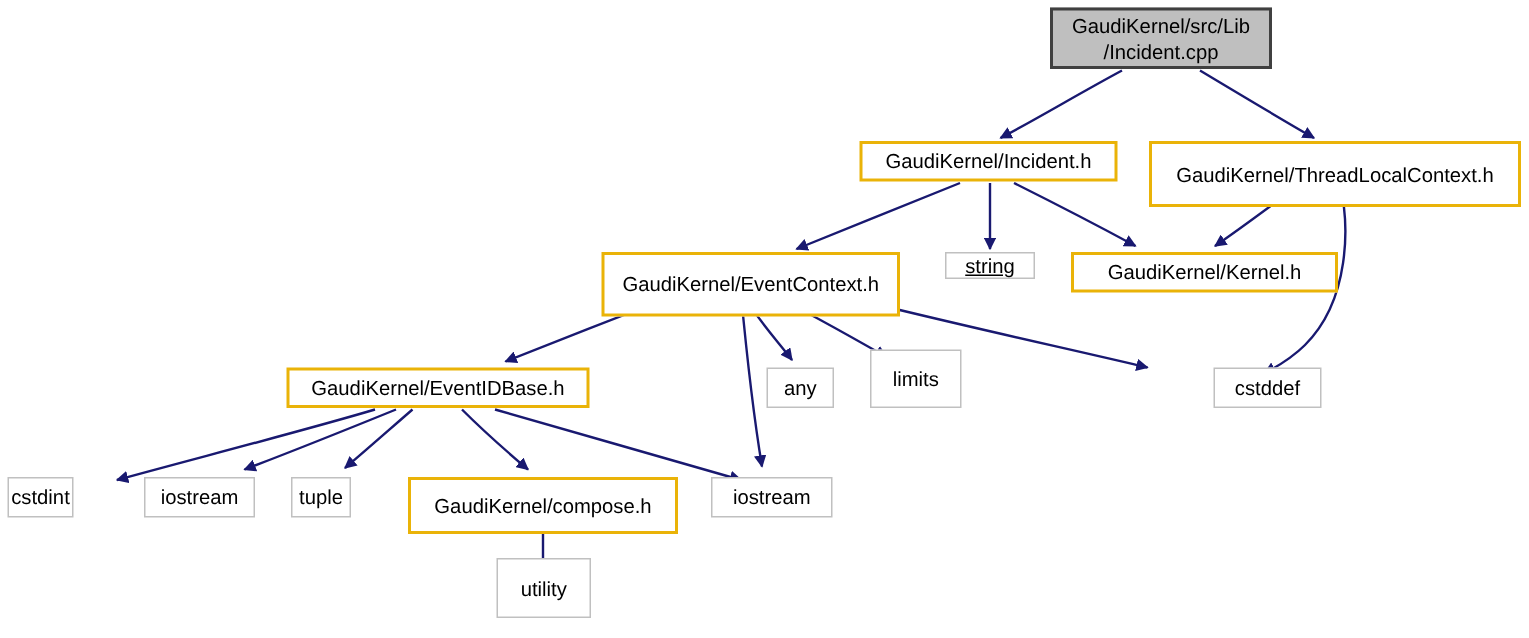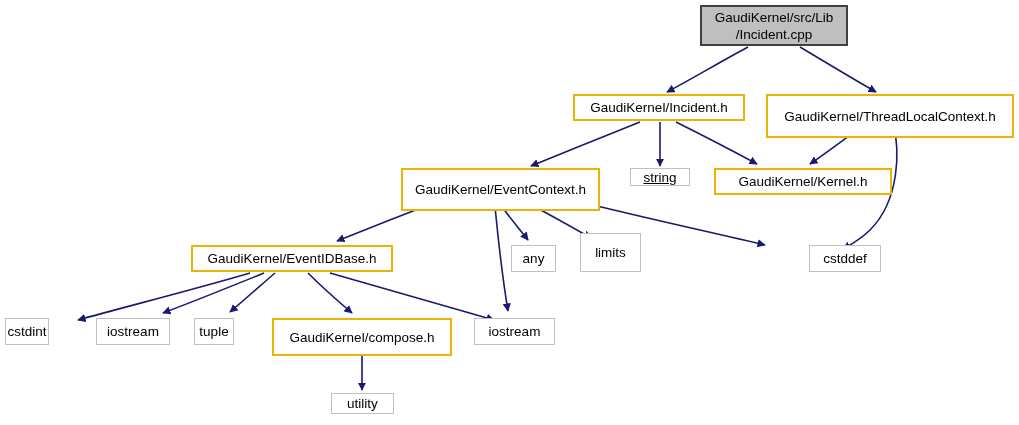--- a/index.html
+++ b/index.html
@@ -90,16 +90,16 @@
       <div class="node local" style="left: 714px; top: 168px; width: 178px; height: 27px;">GaudiKernel/Kernel.h</div>
       <div class="node local" style="left: 191px; top: 245px; width: 202px; height: 27px;">GaudiKernel/EventIDBase.h</div>
       <div class="node external" style="left: 511px; top: 245px; width: 45px; height: 27px;">any</div>
       <div class="node external" style="left: 580px; top: 233px; width: 61px; height: 39px;">limits</div>
       <div class="node external" style="left: 769px; top: 245px; width: 72px; height: 27px; margin-left: 40px;">cstddef</div>
       <div class="node external" style="left: 5px; top: 318px; width: 44px; height: 27px;">cstdint</div>
       <div class="node external" style="left: 96px; top: 318px; width: 74px; height: 27px;">iostream</div>
       <div class="node external" style="left: 194px; top: 318px; width: 40px; height: 27px;">tuple</div>
       <div class="node local" style="left: 272px; top: 318px; width: 180px; height: 38px;">GaudiKernel/compose.h</div>
       <div class="node external" style="left: 474px; top: 318px; width: 81px; height: 27px;">iostream</div>
-      <div class="node external" style="left: 331px; top: 393px; width: 63px; height: 21px;">utility</div>
+      <div class="node external" style="left: 331px; top: 372px; width: 63px; height: 40px;">utility</div>
     </div>
 
 </div>
 
 </body></html>

